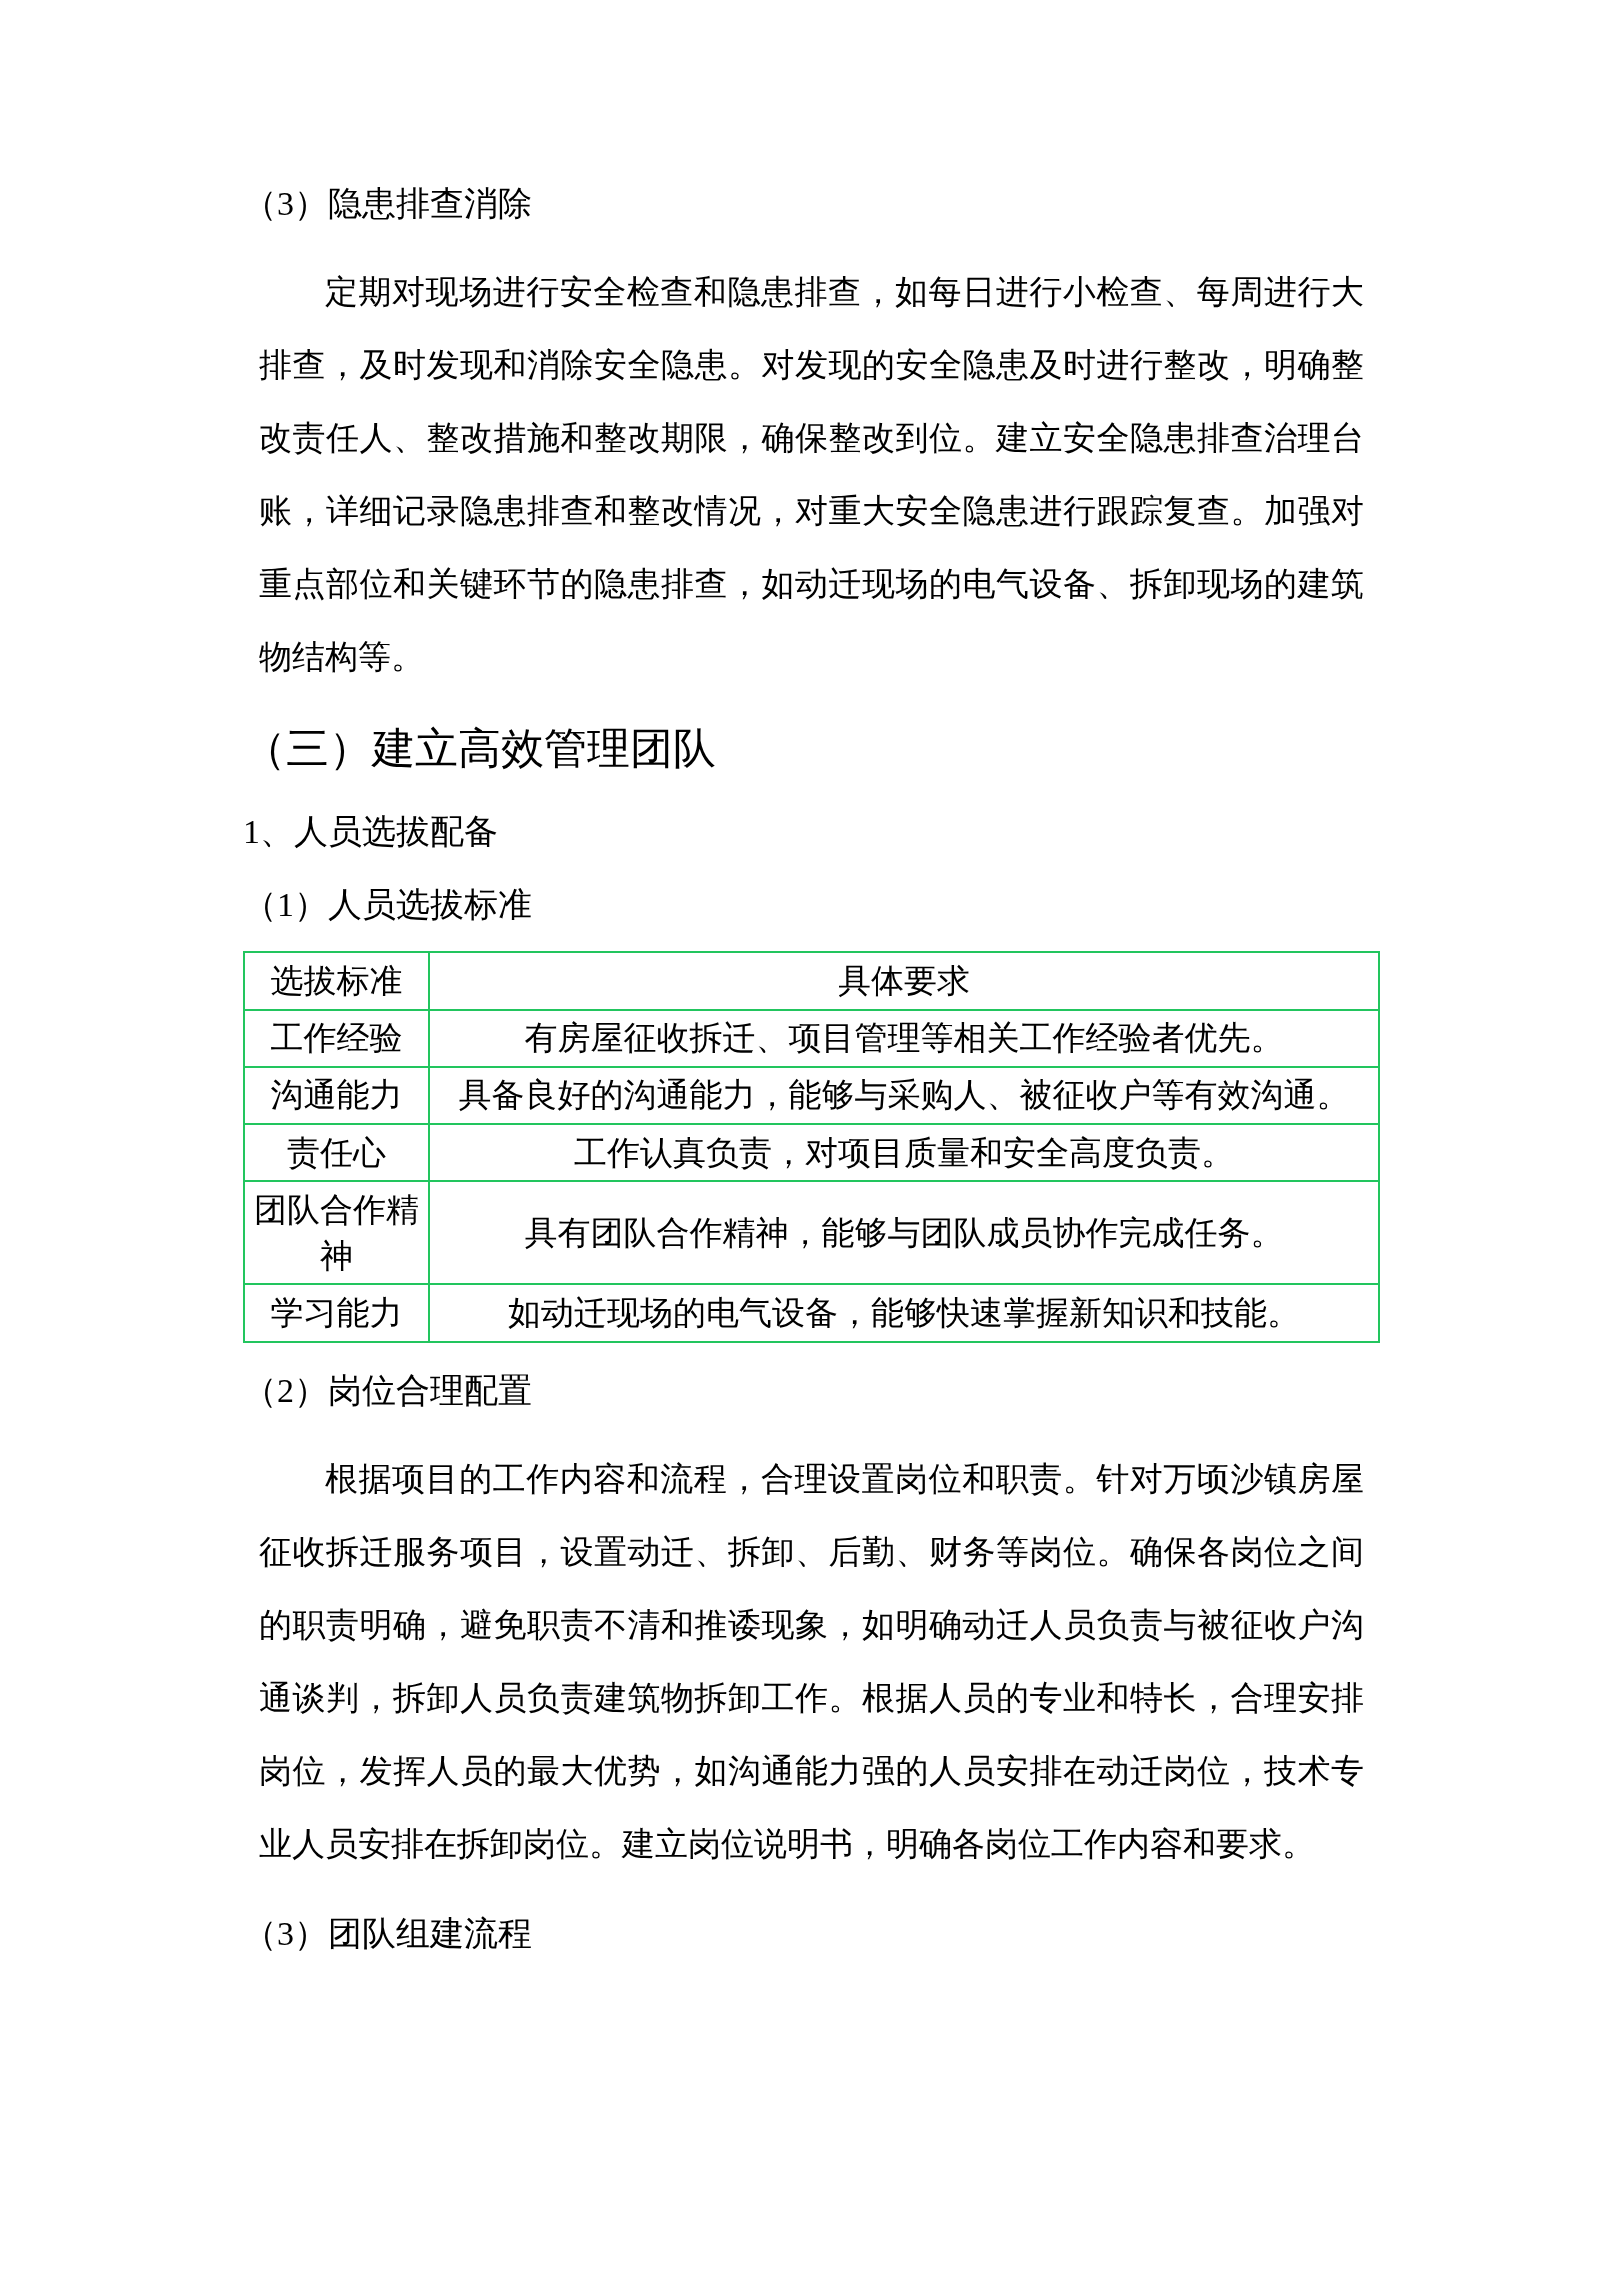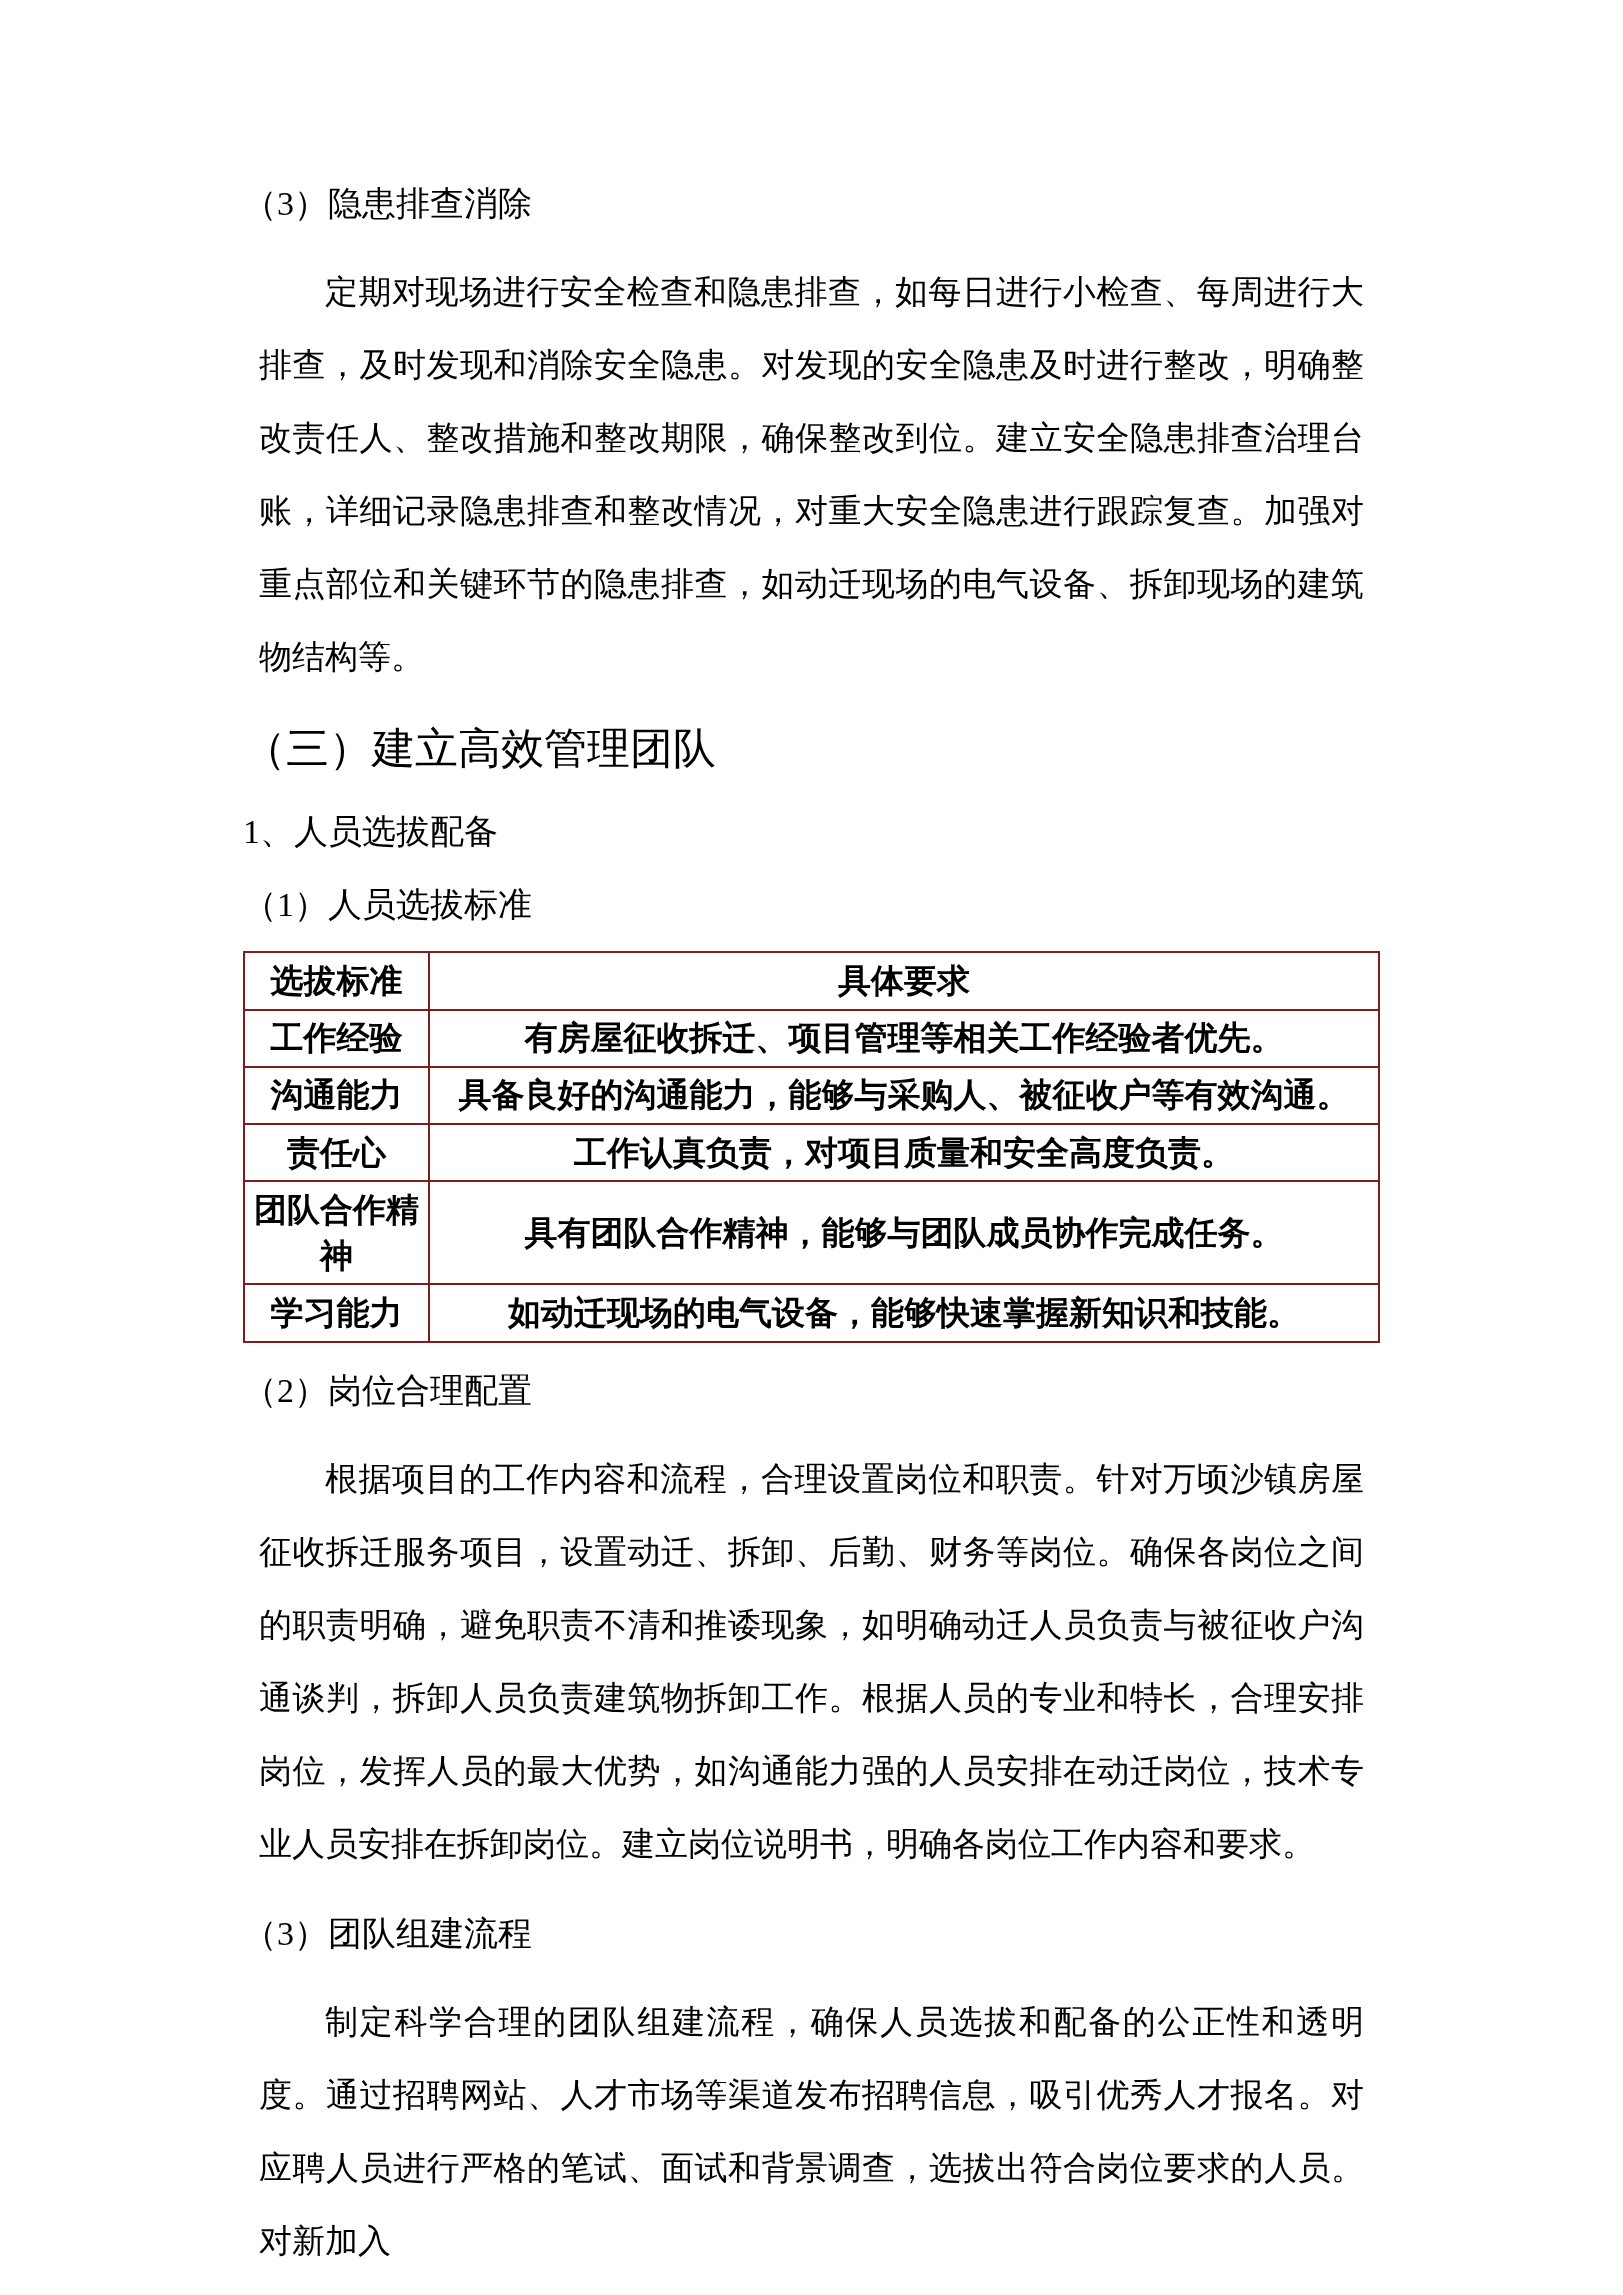--- a/index.html
+++ b/index.html
@@ -41,23 +41,23 @@
   }
   table.criteria-table {
     width: 100%;
     table-layout: fixed;
     border-collapse: collapse;
     margin: 10.5px 0 11.8px 0;
   }
   .col-criterion   { width: 185px; }
   .criteria-table th,
   .criteria-table td {
-    border: 2px solid #7f1d1d;
+    border: 2px solid #22c55e;
     font-size: 33px;
-    font-weight: bold;
+    font-weight: normal;
     line-height: 46px;
     padding: 4.6px 6.5px;
     text-align: center;
     vertical-align: middle;
     word-break: break-all;
   }
 </style>
 </head>
 <body>
 
@@ -107,16 +107,15 @@
       </tr>
     </tbody>
   </table>
 
   <div class="h-sub">（2）岗位合理配置</div>
 
   <p class="para">根据项目的工作内容和流程，合理设置岗位和职责。针对万顷沙镇房屋征收拆迁服务项目，设置动迁、拆卸、后勤、财务等岗位。确保各岗位之间的职责明确，避免职责不清和推诿现象，如明确动迁人员负责与被征收户沟通谈判，拆卸人员负责建筑物拆卸工作。根据人员的专业和特长，合理安排岗位，发挥人员的最大优势，如沟通能力强的人员安排在动迁岗位，技术专业人员安排在拆卸岗位。建立岗位说明书，明确各岗位工作内容和要求。</p>
 
   <div class="h-sub">（3）团队组建流程</div>
 
-  <p class="para">制定科学合理的团队组建流程，确保人员选拔和配备的公正性和透明度。通过招聘网站、人才市场等渠道发布招聘信息，吸引优秀人才报名。对应聘人员进行严格的笔试、面试和背景调查，选拔出符合岗位要求的人员。对新加入</p>
 
 </div>
 
 
 </body></html>

